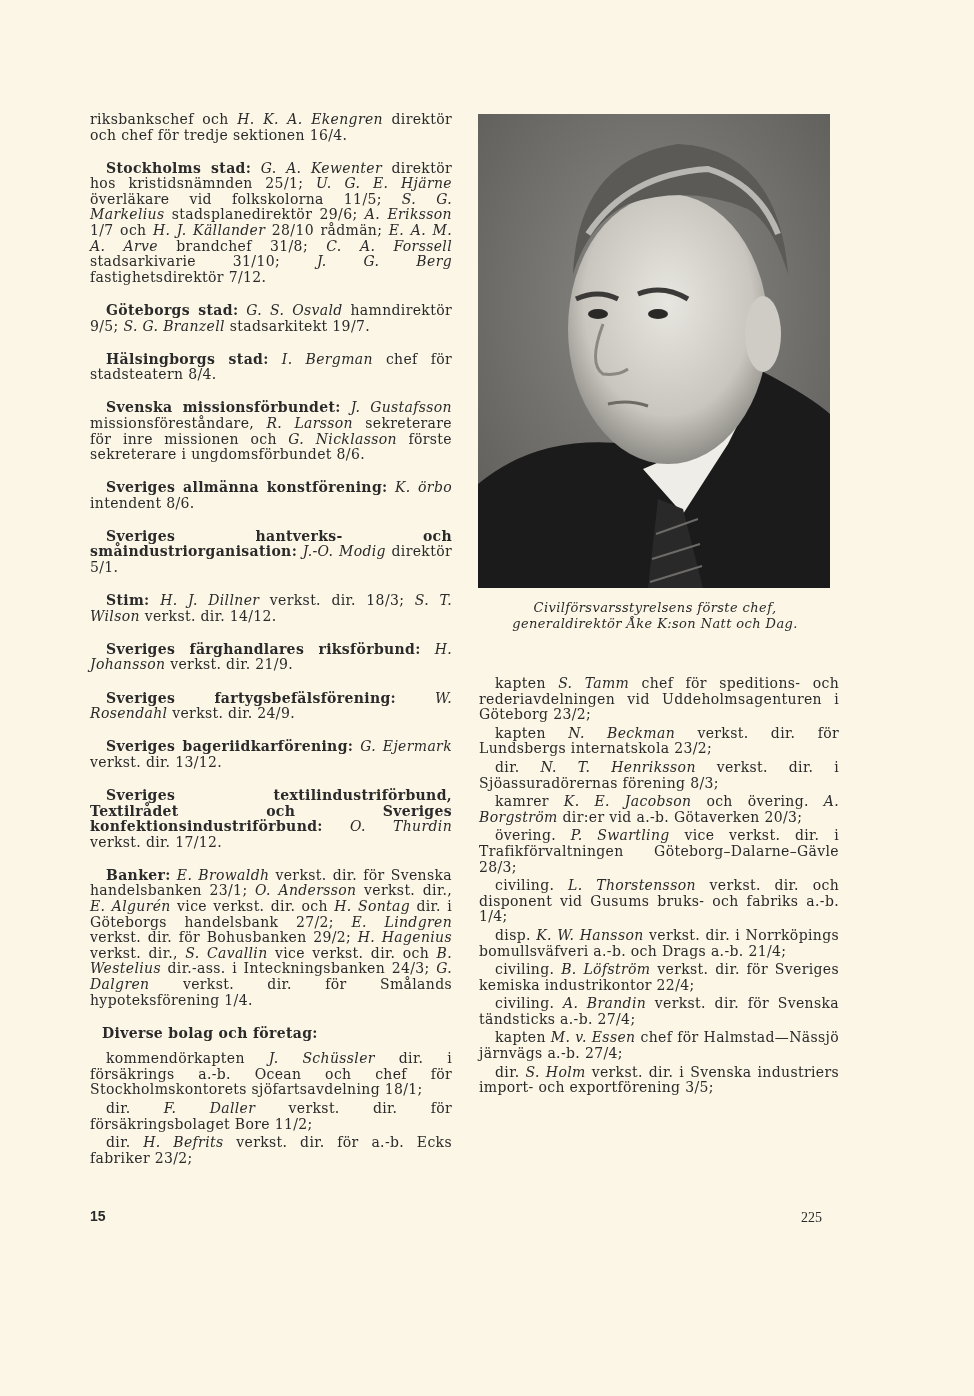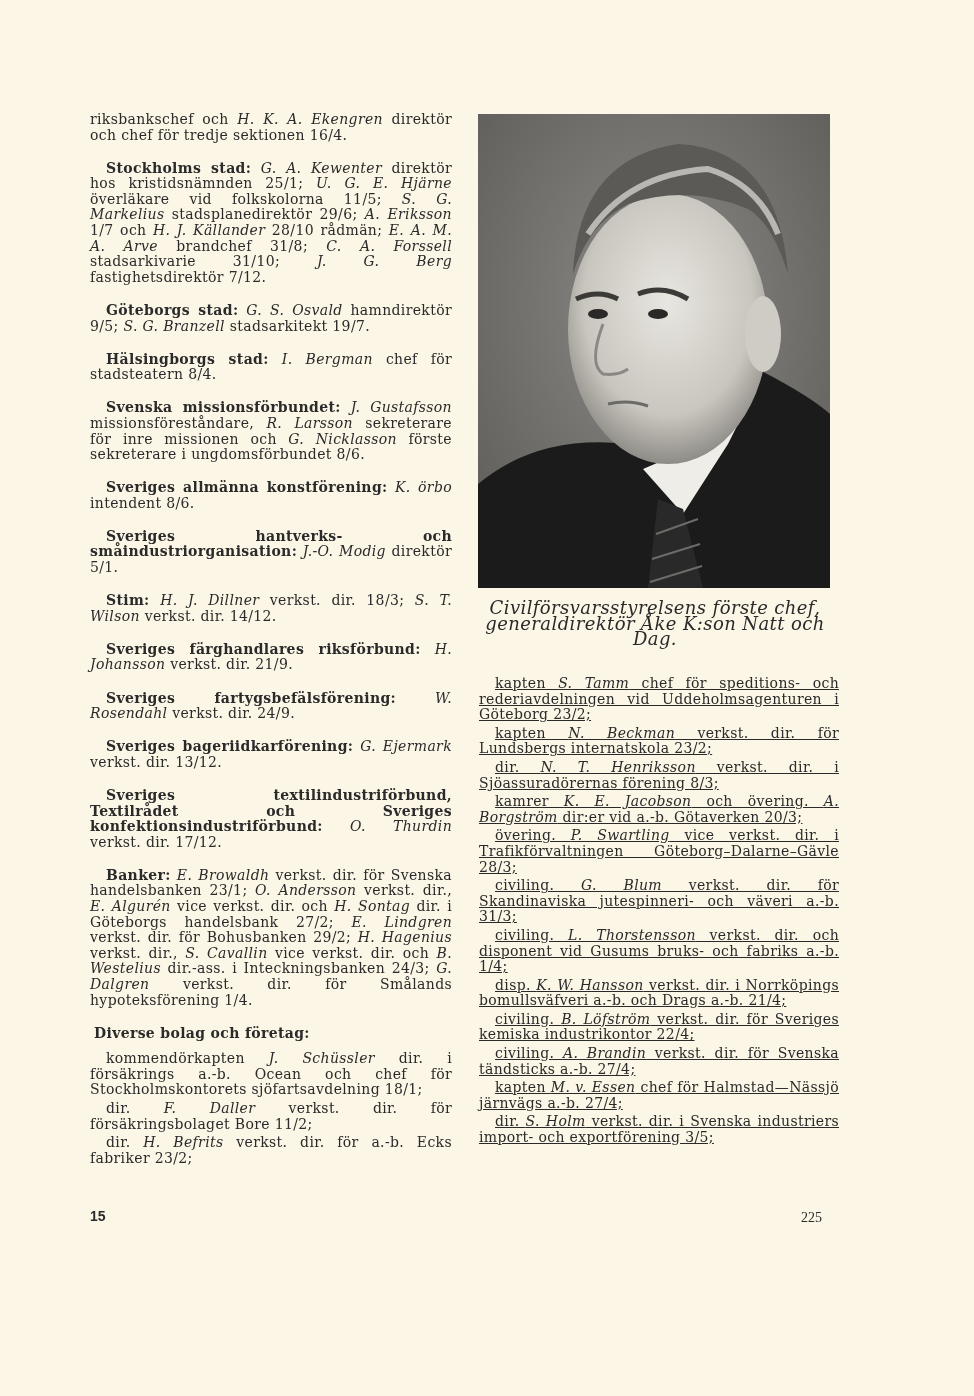--- a/index.html
+++ b/index.html
@@ -7,34 +7,34 @@
       width:974px; height:1396px; position:relative; overflow:hidden;
       background:#fbf6e6;
       font-family:"DejaVu Serif", serif;
       color:#2b2a2a;
     }
     .col {
       position:absolute; font-size:14px; line-height:15.6px;
       text-align:justify; letter-spacing:0.35px;
     }
     #left { left:90px; top:112px; width:362px; }
-    #right { left:479px; top:676px; width:360px;text-decoration:underline; }
+    #right { left:479px; top:676px; width:360px; }
     .para { margin:0 0 17.5px 0; text-indent:16px; }
     .entry { margin:0 0 3px 0; text-indent:16px; }
     .noindent { text-indent:0; }
     b { font-weight:bold; }
     i { font-style:italic; }
-    .head { font-weight:bold; margin:0 0 10px 4px; text-indent:0; }
+    .head { font-weight:bold; margin:0 0 10px 12px; text-indent:0; }
     #photo {
       position:absolute; left:478px; top:114px; width:352px; height:474px;
       background:#6e6d6a; overflow:hidden;
     }
     #caption {
       position:absolute; left:479px; top:600px; width:352px;
-      font-size:18px; line-height:15.6px; font-style:italic;
+      font-size:13px; line-height:15.6px; font-style:italic;
       text-align:center; letter-spacing:0.4px;
     }
     #pg-left { position:absolute; left:90px; top:1208px; font-size:14px; font-weight:bold; font-family:"Liberation Sans Narrow","Liberation Sans",sans-serif; }
     #pg-right { position:absolute; left:801px; top:1210px; font-size:14px; font-family:"Liberation Serif", serif; }
   </style>
 </head>
 <body>
 
 <div id="left" class="col">
   <p class="para noindent"><span>riksbankschef och </span><i>H. K. A. Ekengren</i><span> direktör och chef för tredje sektionen 16/4.</span></p>
@@ -111,21 +111,20 @@
 </div>
 
 <div id="caption">Civilförsvarsstyrelsens förste chef, generaldirektör Åke K:son Natt och Dag.</div>
 
 <div id="right" class="col">
   <p class="entry"><span>kapten </span><i>S. Tamm</i><span> chef för speditions- och rederiavdelningen vid Uddeholmsagenturen i Göteborg 23/2;</span></p>
   <p class="entry"><span>kapten </span><i>N. Beckman</i><span> verkst. dir. för Lundsbergs internatskola 23/2;</span></p>
   <p class="entry"><span>dir. </span><i>N. T. Henriksson</i><span> verkst. dir. i Sjöassuradörernas förening 8/3;</span></p>
   <p class="entry"><span>kamrer </span><i>K. E. Jacobson</i><span> och övering. </span><i>A. Borgström</i><span> dir:er vid a.-b. Götaverken 20/3;</span></p>
   <p class="entry"><span>övering. </span><i>P. Swartling</i><span> vice verkst. dir. i Trafikförvaltningen Göteborg–Dalarne–Gävle 28/3;</span></p>
-  <p class="entry"><span>civiling. </span><i>G. Blum</i><span> verkst. dir. för Skandinaviska jutespinneri- och väveri a.-b. 31/3;</span></p>
   <p class="entry"><span>civiling. </span><i>L. Thorstensson</i><span> verkst. dir. och disponent vid Gusums bruks- och fabriks a.-b. 1/4;</span></p>
   <p class="entry"><span>disp. </span><i>K. W. Hansson</i><span> verkst. dir. i Norrköpings bomullsväfveri a.-b. och Drags a.-b. 21/4;</span></p>
   <p class="entry"><span>civiling. </span><i>B. Löfström</i><span> verkst. dir. för Sveriges kemiska industrikontor 22/4;</span></p>
   <p class="entry"><span>civiling. </span><i>A. Brandin</i><span> verkst. dir. för Svenska tändsticks a.-b. 27/4;</span></p>
   <p class="entry"><span>kapten </span><i>M. v. Essen</i><span> chef för Halmstad—Nässjö järnvägs a.-b. 27/4;</span></p>
   <p class="entry"><span>dir. </span><i>S. Holm</i><span> verkst. dir. i Svenska industriers import- och exportförening 3/5;</span></p>
 </div>
 
 <div id="pg-left">15</div>
 <div id="pg-right">225</div>

